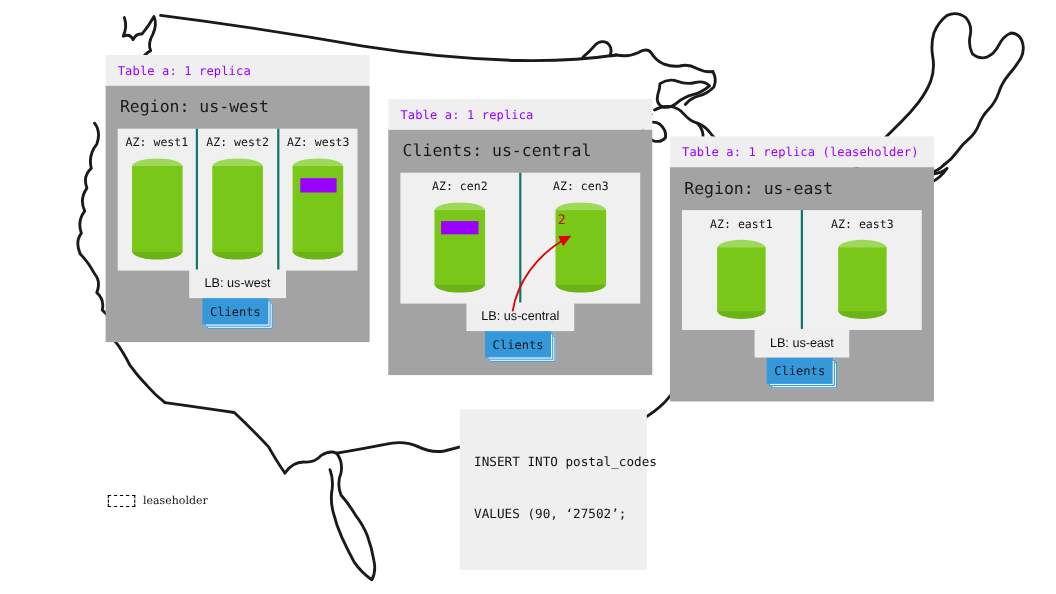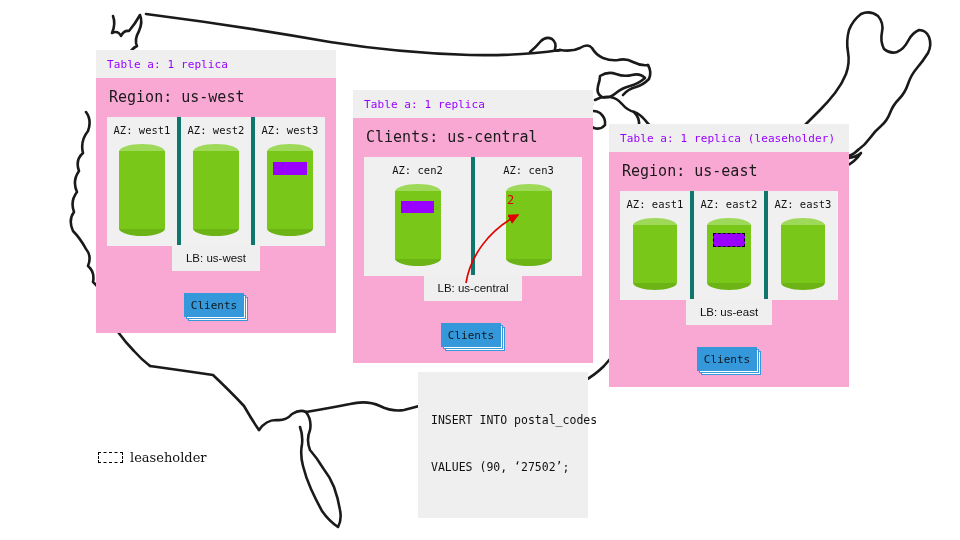--- a/index.html
+++ b/index.html
@@ -16,34 +16,34 @@
   .region{position:absolute;z-index:3;}
   .region-head{
     background:#efefef;width:100%;box-sizing:border-box;
     padding:8px 11px 7px 11px;
   }
   .region-head-text{
     color:#9900ff;font-size:11px;letter-spacing:0.1px;white-space:nowrap;
     font-family:"DejaVu Sans Mono","Liberation Mono",monospace;
   }
   .region-body{
-    background:#f9a8d4;width:100%;box-sizing:border-box;
+    background:#a3a3a3;width:100%;box-sizing:border-box;
     padding:8px 11px 14px 11px;
   }
   .region-title{
     color:#1a1a1a;font-size:15px;margin:2px 0 11px 2px;white-space:nowrap;
     font-family:"DejaVu Sans Mono","Liberation Mono",monospace;
   }
   .az-row{
     background:#f0f0f0;display:flex;width:100%;box-sizing:border-box;
   }
   .az-cell{
     flex:1 1 0;box-sizing:border-box;padding:7px 4px 10px 4px;
     display:flex;flex-direction:column;align-items:center;
-    border-right:4px solid #0f766e;position:relative;
+    border-right:2px solid #0f766e;position:relative;
   }
   .az-cell:last-child{border-right:none;}
   .az-label{
     font-size:10.5px;color:#111;margin-bottom:8px;white-space:nowrap;
     font-family:"DejaVu Sans Mono","Liberation Mono",monospace;
   }
 
   
   .cyl{position:relative;}
   .cyl .body{
@@ -65,21 +65,21 @@
   
   .lb{
     background:#efefef;display:inline-block;box-sizing:border-box;
     padding:7px 14px;font-size:11.5px;color:#111;white-space:nowrap;
     position:relative;z-index:5;
     font-family:Liberation Sans, sans-serif;
   }
   .lb-wrap{display:flex;justify-content:center;margin-top:-1px;}
 
   
-  .clients-wrap{display:flex;justify-content:center;margin-top:22px;}
+  .clients-wrap{display:flex;justify-content:center;}
   .clients{position:relative;width:64px;height:26px;}
   .clients .sheet{
     position:absolute;box-sizing:border-box;width:60px;height:24px;
     border:1.4px solid #3498db;background:#ffffff;
   }
   .clients .s3{left:4px;top:4px;}
   .clients .s2{left:2px;top:2px;}
   .clients .front{
     position:absolute;left:0;top:0;width:60px;height:24px;
     background:#3498db;display:flex;align-items:center;justify-content:center;
@@ -101,21 +101,21 @@
     position:absolute;z-index:7;color:#e00000;font-size:12px;
     font-family:"DejaVu Sans Mono","Liberation Mono",monospace;
   }
 
   
   #legend{position:absolute;z-index:4;display:flex;align-items:center;gap:7px;}
   #legend .swatch{
     width:25px;height:11px;border:1.6px dashed #000;box-sizing:border-box;background:#ffffff;
   }
   #legend .ltext{
-    font-family:"DejaVu Serif","Liberation Serif",serif;font-size:13px;color:#111;
+    font-family:"DejaVu Serif","Liberation Serif",serif;font-size:10px;color:#111;
   }
 </style>
 </head>
 <body>
 
 <div id="stage">
 
   <svg id="usmap" viewBox="0 0 960 540">
     <g fill="none" stroke="#1a1a1a" stroke-width="2.6" stroke-linecap="round" stroke-linejoin="round">
 
@@ -280,29 +280,20 @@
       <div class="az-row">
         <div class="az-cell">
           <div class="az-label">AZ: east1</div>
           <div class="cyl" style="width:44px;height:72px;">
             <div class="top"></div>
             <div class="bot"></div>
             <div class="body"></div>
           </div>
         </div>
         <div class="az-cell">
-          <div class="az-label">AZ: east2</div>
-          <div class="cyl" style="width:44px;height:72px;">
-            <div class="top"></div>
-            <div class="bot"></div>
-            <div class="body"></div>
-            <div class="bar lease" style="top:15px;height:12px;"></div>
-          </div>
-        </div>
-        <div class="az-cell">
           <div class="az-label">AZ: east3</div>
           <div class="cyl" style="width:44px;height:72px;">
             <div class="top"></div>
             <div class="bot"></div>
             <div class="body"></div>
           </div>
         </div>
       </div>
 
       <div class="lb-wrap">

